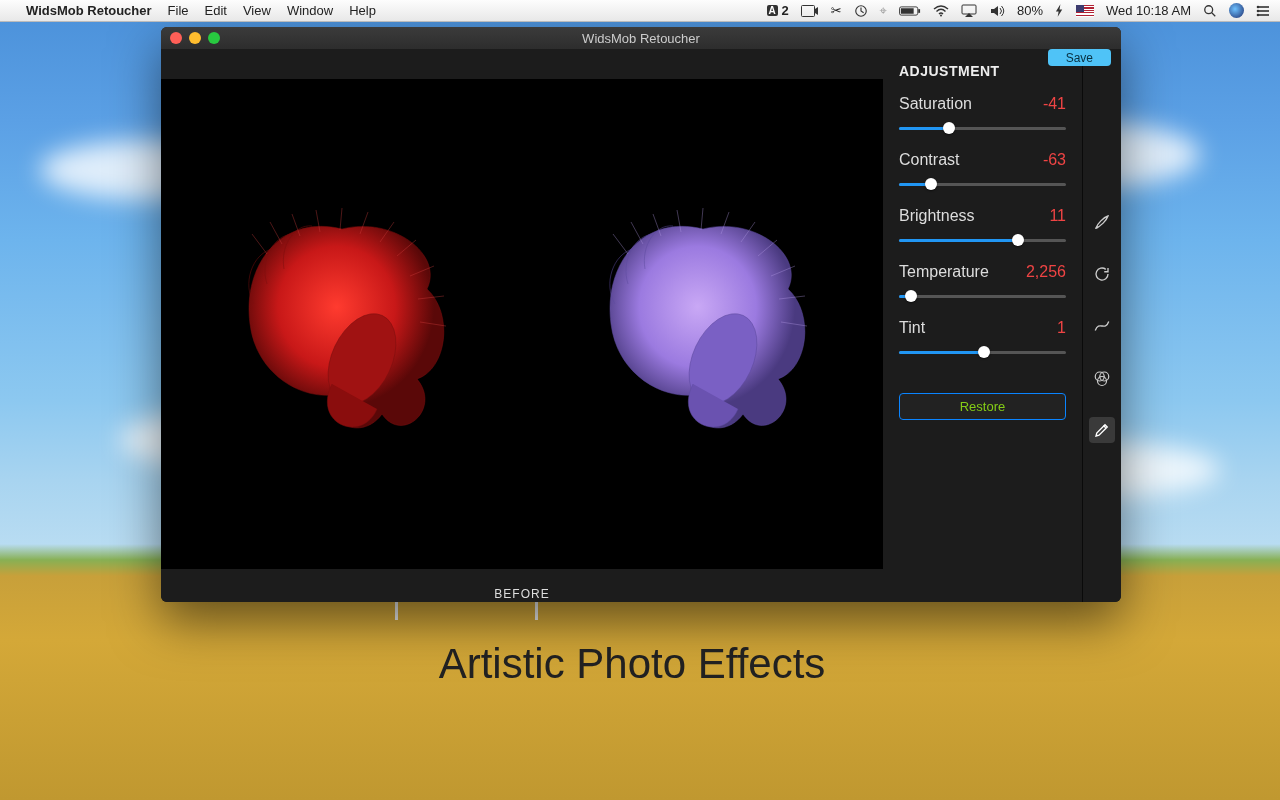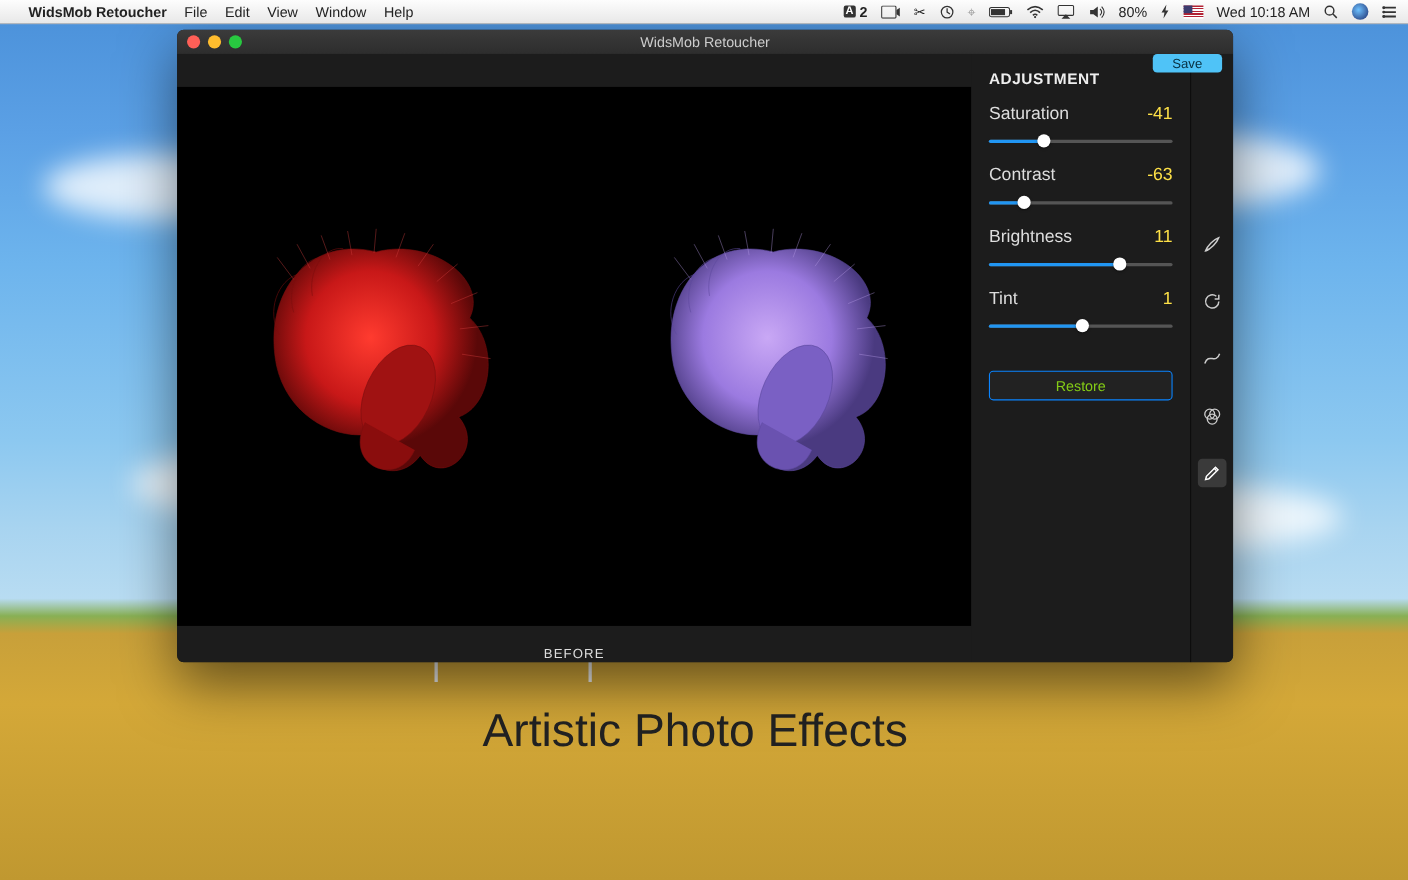--- a/index.html
+++ b/index.html
@@ -61,21 +61,21 @@
   .half { flex:1; position:relative; display:flex; align-items:center; justify-content:center; }
   .fish { width:260px; height:260px; position:relative; }
   .labels { height:33px; display:flex; }
   .labels .lab { flex:1; text-align:center; color:#ddd; font-size:12px; letter-spacing:1px; padding-top:18px; }
   
   
   .sidebar { width:200px; background:#1c1c1c; padding:14px 16px; color:#eee; border-right:1px solid #0a0a0a; }
   .sidebar h2 { font-size:14px; font-weight:600; letter-spacing:0.5px; margin-bottom:16px; }
   .ctrl { margin-bottom:16px; }
   .ctrl .row { display:flex; justify-content:space-between; font-size:16px; margin-bottom:8px; color:#ddd; }
-  .ctrl .row .val { color:#fde047; }
+  .ctrl .row .val { color:#ef4444; }
   .slider { position:relative; height:14px; cursor:pointer; }
   .track { position:absolute; left:0; right:0; top:6px; height:3px; background:#555; border-radius:2px; }
   .fill { position:absolute; left:0; top:6px; height:3px; background:#2196f3; border-radius:2px; }
   .knob { position:absolute; top:1px; width:12px; height:12px; background:#fff; border-radius:50%; transform:translateX(-50%); box-shadow:0 1px 2px rgba(0,0,0,0.5); }
   .restore {
     width:100%; margin-top:18px; padding:5px; background:#222; color:#84cc16;
     border:1px solid #0a84ff; border-radius:4px; font-size:13px; cursor:pointer;
   }
   
   
@@ -294,20 +294,31 @@
               <span class="val">11</span>
             </div>
   <div class="slider">
     <div class="track"></div>
               <div class="fill" style="width:71%"></div>
               <div class="knob" style="left:71%"></div>
   </div>
           </div>
           <div class="ctrl">
             <div class="row">
+              <span>Temperature</span>
+              <span class="val">2,256</span>
+            </div>
+  <div class="slider">
+    <div class="track"></div>
+              <div class="fill" style="width:7%"></div>
+              <div class="knob" style="left:7%"></div>
+  </div>
+          </div>
+          <div class="ctrl">
+            <div class="row">
               <span>Tint</span>
               <span class="val">1</span>
             </div>
   <div class="slider">
     <div class="track"></div>
               <div class="fill" style="width:51%"></div>
               <div class="knob" style="left:51%"></div>
   </div>
           </div>
         </div>

